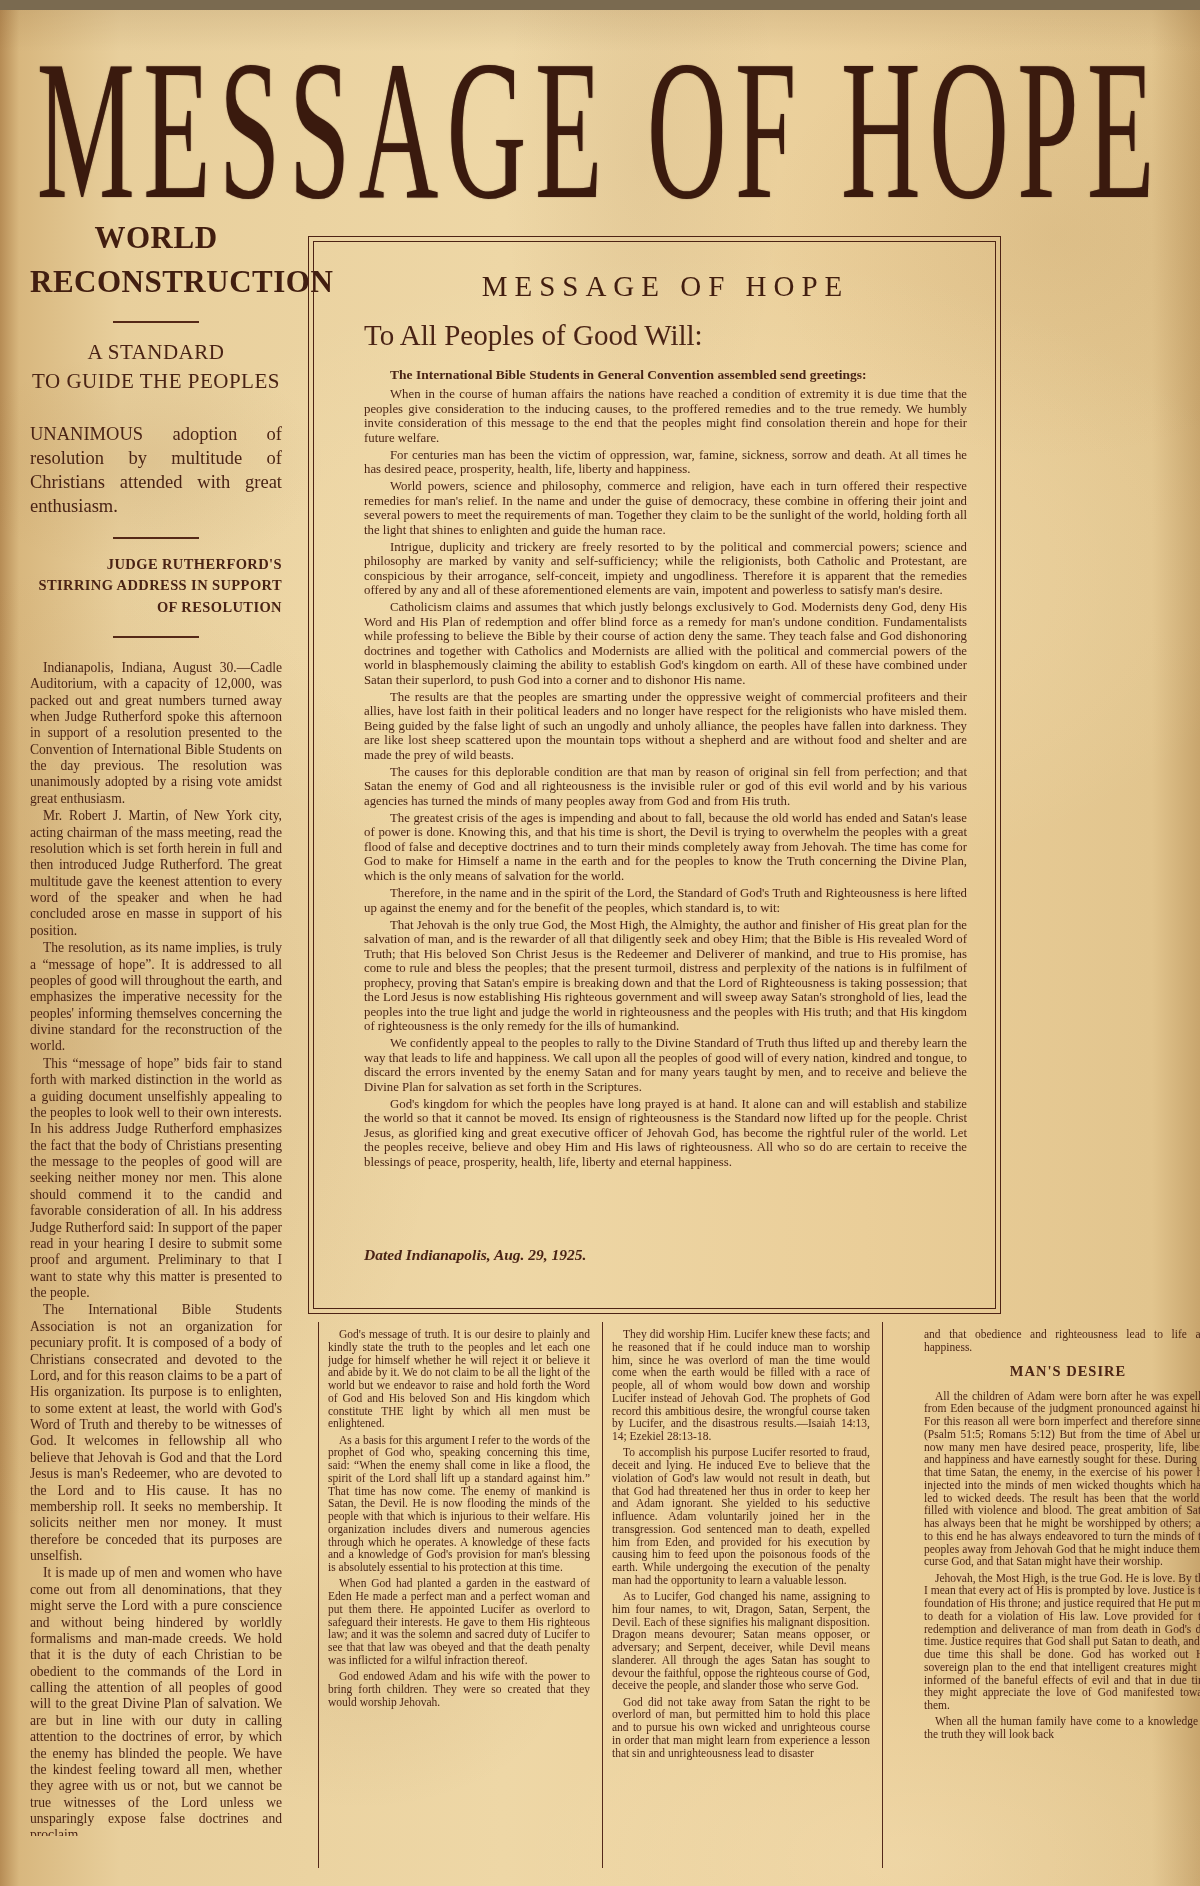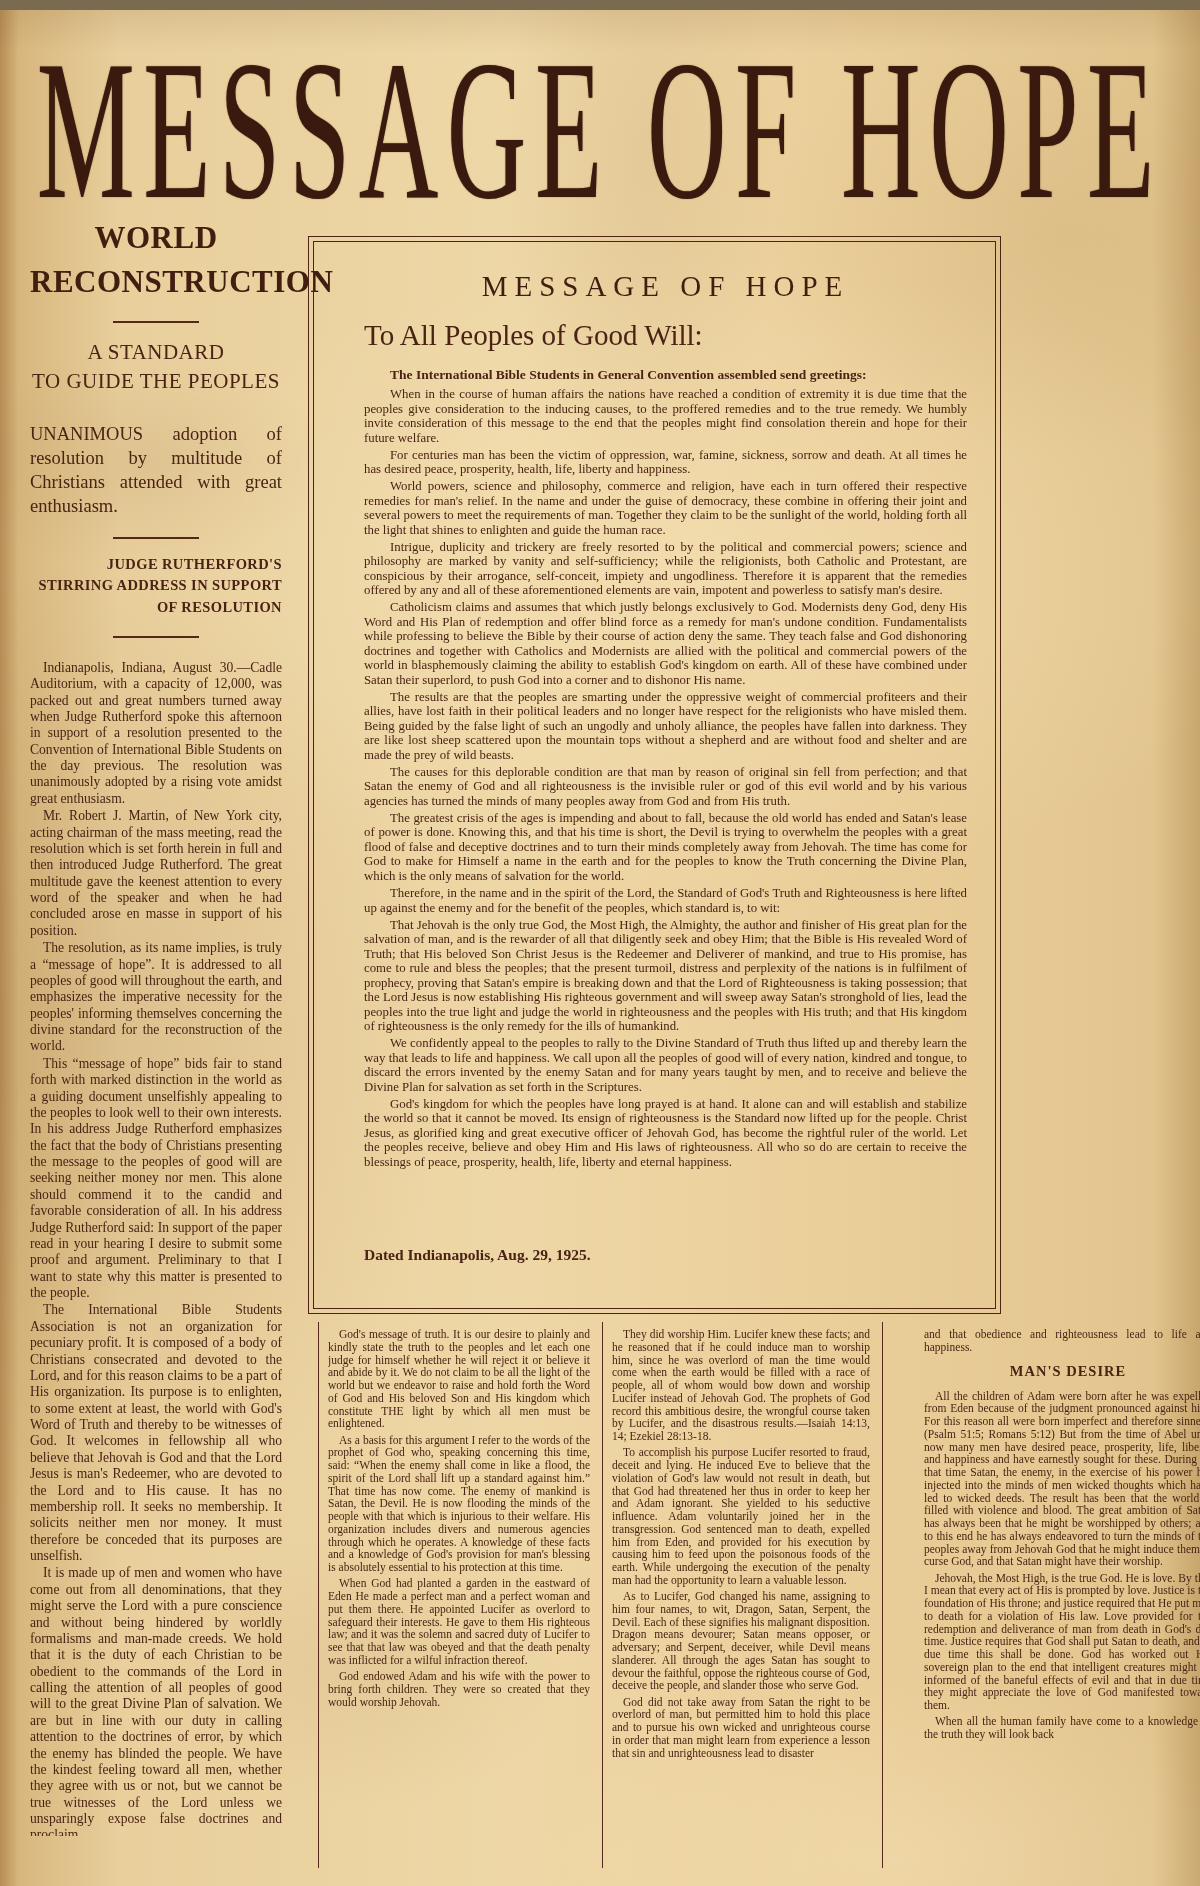--- a/index.html
+++ b/index.html
@@ -40,21 +40,21 @@
   .resbox{
     position:absolute;left:313px;top:231px;width:683px;height:1068px;box-sizing:border-box;
     border:1.5px solid #4d2315;outline:1px solid #4d2315;outline-offset:4px;
     padding:24px 28px 16px 50px;
   }
   .box-title{text-align:center;font-size:29px;letter-spacing:7px;color:#421e10;margin-top:4px;}
   .box-salutation{font-size:29px;margin-top:16px;}
   .box-greeting{font-size:13.5px;font-weight:bold;text-indent:26px;margin-top:15px;}
   .box-body{margin-top:4px;height:846px;overflow:hidden;}
   .box-body p{font-size:12.8px;line-height:1.135;text-align:justify;text-indent:26px;margin:0 0 2.5px;}
-  .box-dateline{font-size:15.5px;font-weight:bold;margin-top:13px;}
+  .box-dateline{font-size:15.5px;font-weight:bold;font-style:italic;margin-top:13px;}
   
   .vrule{position:absolute;top:1312px;height:546px;width:0;border-left:1.2px solid #54281a;}
   .vr1{left:318px}.vr2{left:602px}.vr3{left:882px}
   .bcol{position:absolute;top:1318px;height:540px;overflow:hidden;}
   .bcol p{font-size:11.5px;line-height:1.11;text-align:justify;text-indent:11px;margin:0 0 3.5px;}
   .bc1{left:328px;width:262px;}
   .bc2{left:612px;width:258px;}
   .bc3{left:924px;width:288px;}
   .bc3 .lead{text-indent:0;}
   .mans-desire{font-size:14.5px;font-weight:bold;text-align:center;letter-spacing:1px;margin:9px 0 10px;}

